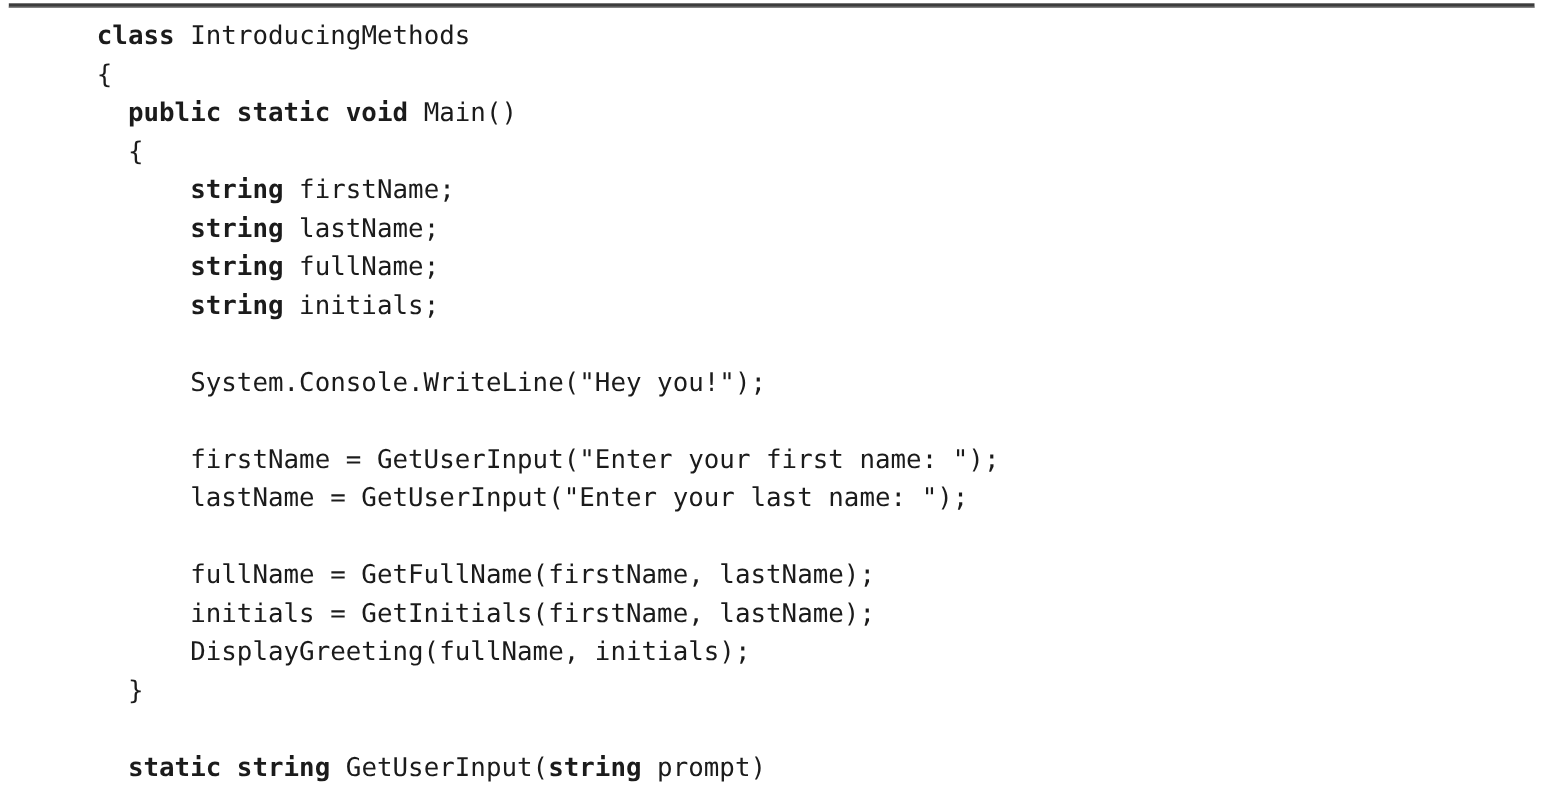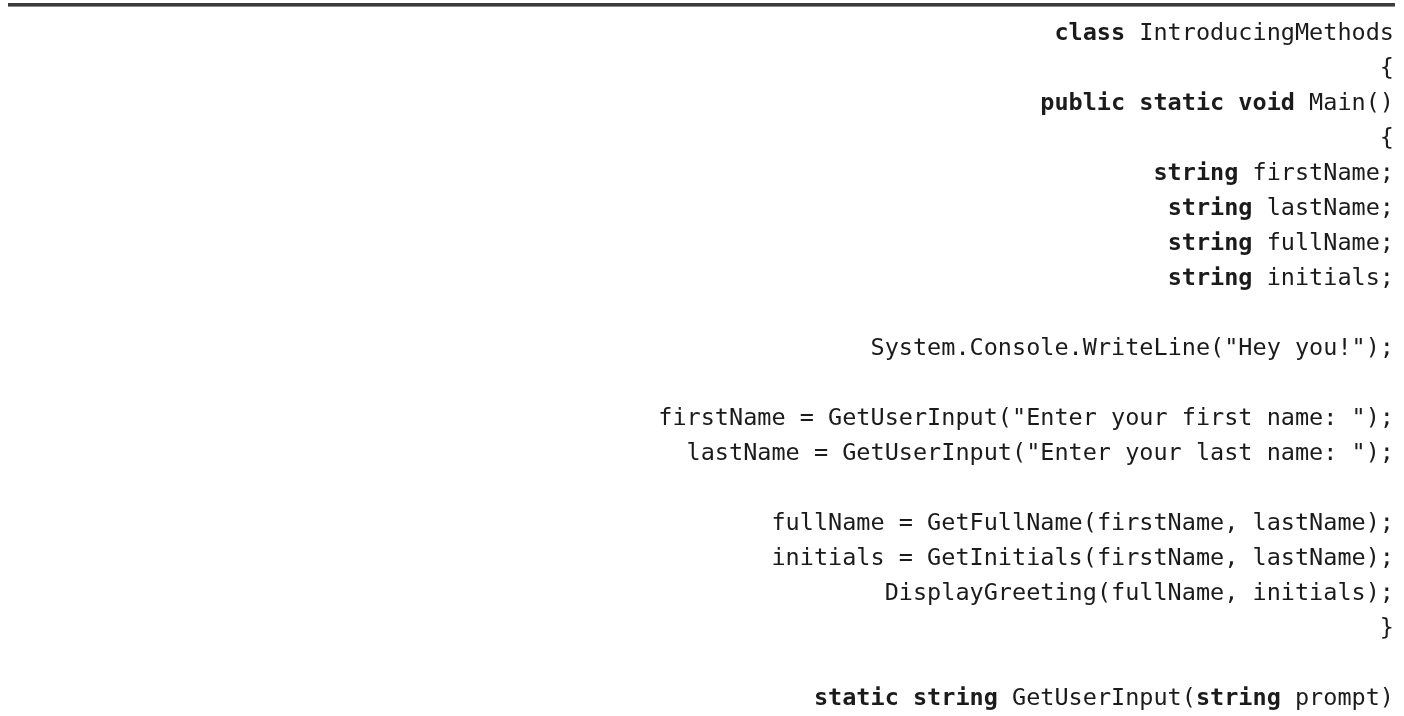--- a/index.html
+++ b/index.html
@@ -30,21 +30,20 @@
     right: 10px;
     bottom: 0;
     font-size: 23.5px;
     line-height: 35px;
     color: #1b1b1b;
     white-space: pre;
   }
   .code-line {
     height: 35px;
     white-space: pre;
-    text-align: right;
   }
   .code-line .kw {
     font-weight: bold;
   }
   .code-line .plain {
     font-weight: normal;
   }
 </style>
 </head>
 <body style="background: rgb(255, 255, 255);">

